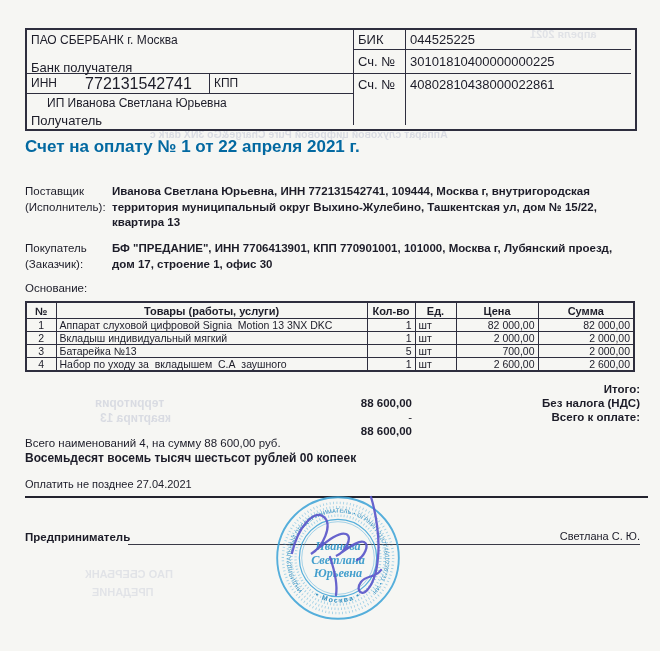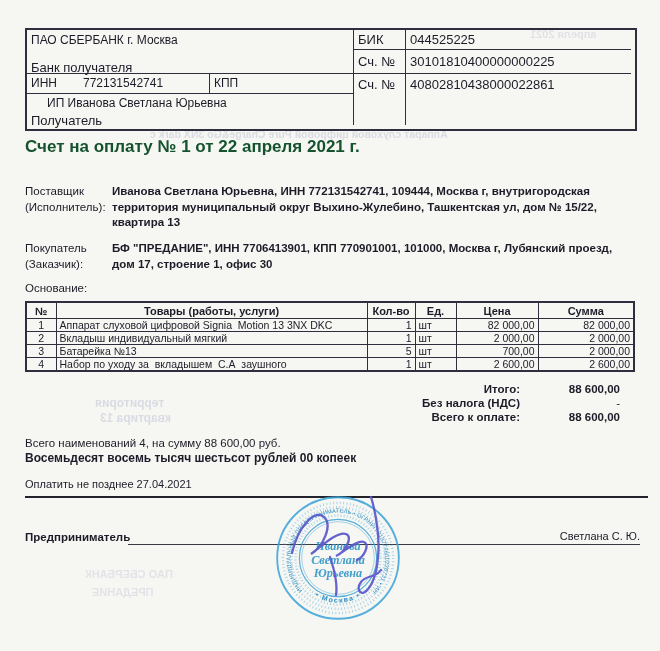--- a/index.html
+++ b/index.html
@@ -10,43 +10,43 @@
     color:#1c1c28;overflow:hidden;
   }
   .abs{position:absolute;}
   
   .bank-box{left:25px;top:28px;width:608px;height:99px;border:2px solid #2e2e3e;z-index:1;}
   .bline{position:absolute;background:#2e2e3e;}
   .bcell{position:absolute;font-size:13px;line-height:13px;}
   
   .t{position:absolute;z-index:1;font-size:11.5px;line-height:15.5px;}
   .b{font-weight:bold;}
-  .title{font-size:17px;font-weight:bold;color:#14532d;}
+  .title{font-size:17px;font-weight:bold;color:#0369a1;}
   
   .party-label{width:86px;}
   .party-value{width:524px;font-weight:bold;}
   
   table.items{
     position:absolute;left:25px;top:301px;z-index:1;
     border-collapse:collapse;table-layout:fixed;width:608px;
     font-size:10.5px;
   }
   table.items th{
     border:1.4px solid #2e2e3e;font-size:11px;font-weight:bold;
     height:15px;padding:0 2px;background:transparent;
   }
   table.items td{
     border:1.2px solid #2e2e3e;height:11px;padding:0 3px;
     white-space:pre;overflow:hidden;
   }
   table.items{border:2px solid #2e2e3e;}
   .ta-c{text-align:center;} .ta-r{text-align:right;} .ta-l{text-align:left;}
   
-  .tot-row{position:absolute;left:292px;width:328px;display:flex;z-index:1;
-    font-size:11.5px;font-weight:bold;line-height:14px;}
+  .tot-row{position:absolute;left:312px;width:328px;display:flex;z-index:1;
+    font-size:11.5px;font-weight:bold;line-height:14px;flex-direction:column;}
   .tot-row .lbl{flex:1;text-align:right;padding-right:0;}
   .tot-row .val{width:100px;text-align:right;}
   
   .sig-line{position:absolute;left:128px;top:543px;width:512px;height:1px;
     border-bottom:1.5px solid #3a3a46;z-index:1;}
   .sep-line{position:absolute;left:25px;top:496px;width:623px;height:2px;background:#23232e;z-index:1;}
   
   .bleed{
     position:absolute;z-index:0;color:#7f8ab0;opacity:0.24;
     transform:scaleX(-1);filter:blur(0.5px);font-weight:bold;white-space:nowrap;
@@ -73,21 +73,21 @@
     <div class="bline" style="left:378px;top:0;width:1.4px;height:95px;"></div>
     <div class="bline" style="left:0;top:43px;width:604px;height:1.4px;"></div>
     <div class="bline" style="left:326px;top:19px;width:278px;height:1.4px;"></div>
     <div class="bline" style="left:0;top:63px;width:326px;height:1.4px;"></div>
     <div class="bline" style="left:182px;top:43px;width:1.4px;height:20px;"></div>
 
     <div class="bcell" style="left:4px;top:4px;width:318px;font-size:12px;">ПАО СБЕРБАНК г. Москва</div>
     <div class="bcell small" style="left:4px;top:31px;">Банк получателя</div>
 
     <div class="bcell" style="left:4px;top:47px;width:30px;font-size:12px;">ИНН</div>
-    <div class="bcell" style="left:56px;top:47px;width:135px;font-size:12px;">772131542741</div>
+    <div class="bcell" style="left:44px;top:47px;width:135px;font-size:16px;text-align:center;">772131542741</div>
     <div class="bcell" style="left:187px;top:47px;width:60px;font-size:12px;">КПП</div>
 
     <div class="bcell" style="left:20px;top:67px;width:318px;font-size:12px;">ИП Иванова Светлана Юрьевна</div>
     <div class="bcell small" style="left:4px;top:84px;">Получатель</div>
 
     <div class="bcell" style="left:331px;top:3px;width:44px;">БИК</div>
     <div class="bcell" style="left:383px;top:3px;width:218px;">044525225</div>
     <div class="bcell" style="left:331px;top:25px;width:44px;">Сч. №</div>
     <div class="bcell" style="left:383px;top:25px;width:218px;">30101810400000000225</div>
     <div class="bcell" style="left:331px;top:48px;width:44px;">Сч. №</div>

